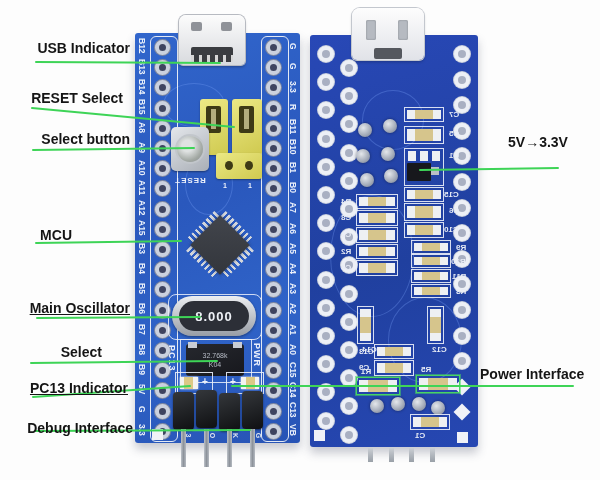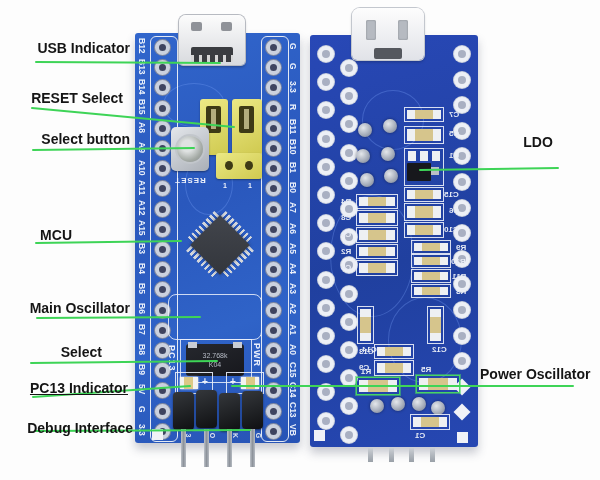--- a/index.html
+++ b/index.html
@@ -277,20 +277,23 @@
 
     <div class="mcu-rot" style="left:57px;top:184px;">
       <div class="pins-h" style="top:0;"></div>
       <div class="pins-h" style="bottom:0;"></div>
       <div class="pins-v" style="left:0;"></div>
       <div class="pins-v" style="right:0;"></div>
       <div class="mcu-body"></div>
     </div>
 
     <div class="silkbox" style="left:33px;top:261px;width:92px;height:44px;border-radius:8px;"></div>
+    <div class="xtal8" style="left:37px;top:263px;width:84px;height:40px;">
+      <div class="xtal8-face" style="left:7px;top:5px;width:70px;height:30px;">8.000</div>
+    </div>
 
     <div class="silkbox" style="left:45px;top:306px;width:70px;height:42px;"></div>
     <div class="xtal32" style="left:51px;top:311px;width:58px;height:32px;">
       <div class="xpad" style="left:2px;top:-2px;"></div>
       <div class="xpad" style="right:2px;top:-2px;"></div>
       <div>32.768k</div>
       <div>K04</div>
     </div>
     <div class="vsilk" style="left:32px;top:312px;">PC13</div>
     <div class="vsilk" style="left:117px;top:310px;">PWR</div>
@@ -504,22 +507,22 @@
       <line x1="36" y1="431" x2="250" y2="430" class="annline" stroke="#3ed457"></line>
       <line x1="420" y1="170" x2="558" y2="168" class="annline" stroke="#3ed457"></line>
       <line x1="232" y1="386" x2="573" y2="386" class="annline" stroke="#3ed457"></line>
     </svg>
 
   <div id="ann-labels">
       <div class="ann" style="top: 40px; right: 470px;">USB Indicator</div>
       <div class="ann" style="top: 90px; right: 477px;">RESET Select</div>
       <div class="ann" style="top: 131px; right: 470px;">Select button</div>
       <div class="ann" style="top: 227px; right: 528px;">MCU</div>
-      <div class="ann" style="top: 300px; right: 470px;">Main Oscillator</div>
+      <div class="ann" style="top: 300px; right: 470px; text-decoration: underline;">Main Oscillator</div>
       <div class="ann" style="top: 344px; right: 498px;">Select</div>
       <div class="ann" style="top: 380px; right: 472px; text-decoration: underline;">PC13 Indicator</div>
       <div class="ann" style="top: 420px; right: 467px;">Debug Interface</div>
       <div class="ann" style="left: 492px; top: 134px; width: 92px; text-align: center;">
-        <div>LDO</div>
-      </div>
-      <div class="ann" style="left: 480px; top: 366px;">Power Oscillator</div>
+        <div>5V→3.3V</div>
+      </div>
+      <div class="ann" style="left: 480px; top: 366px;">Power Interface</div>
     </div>
 </div>
 
 </body></html>

